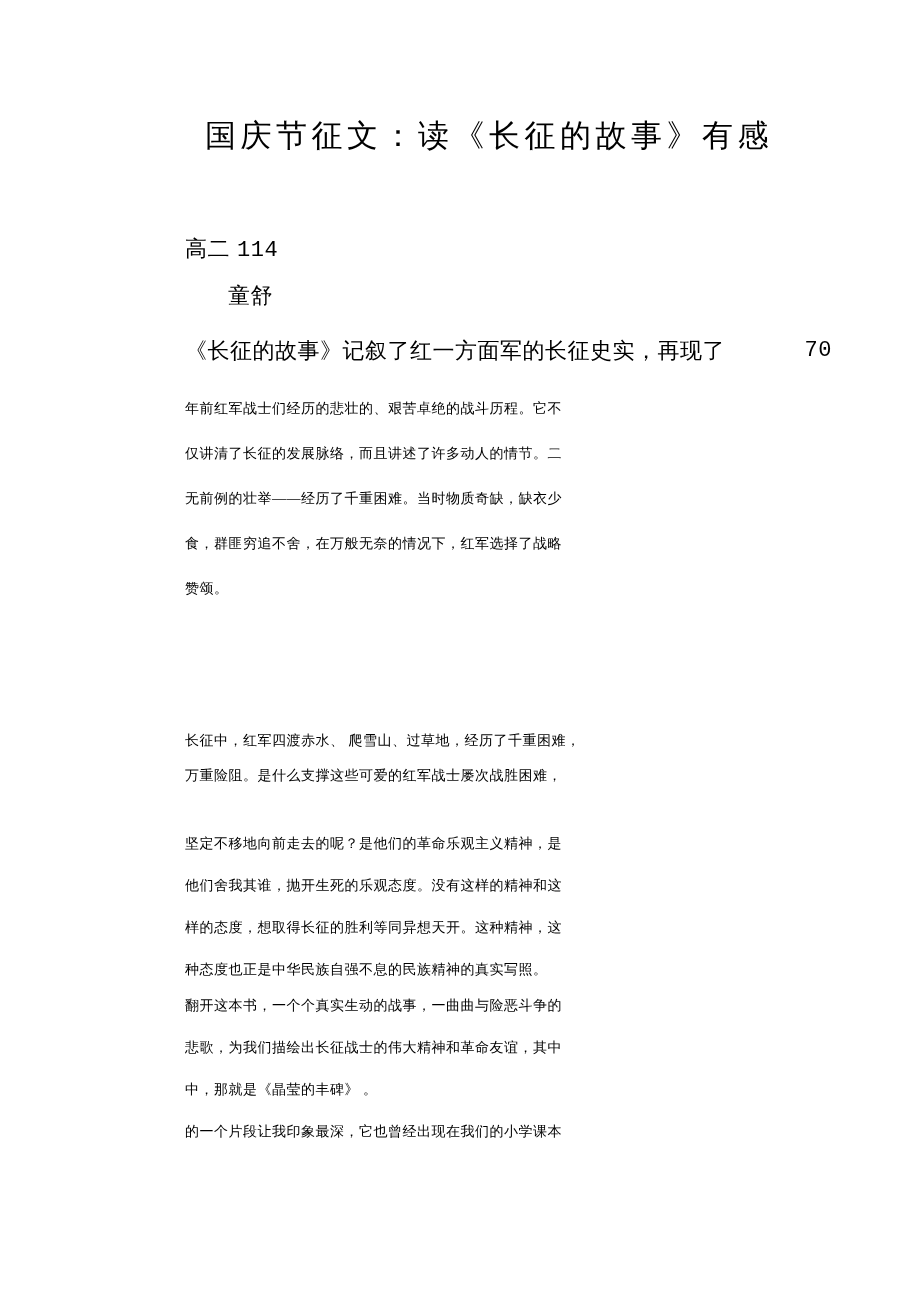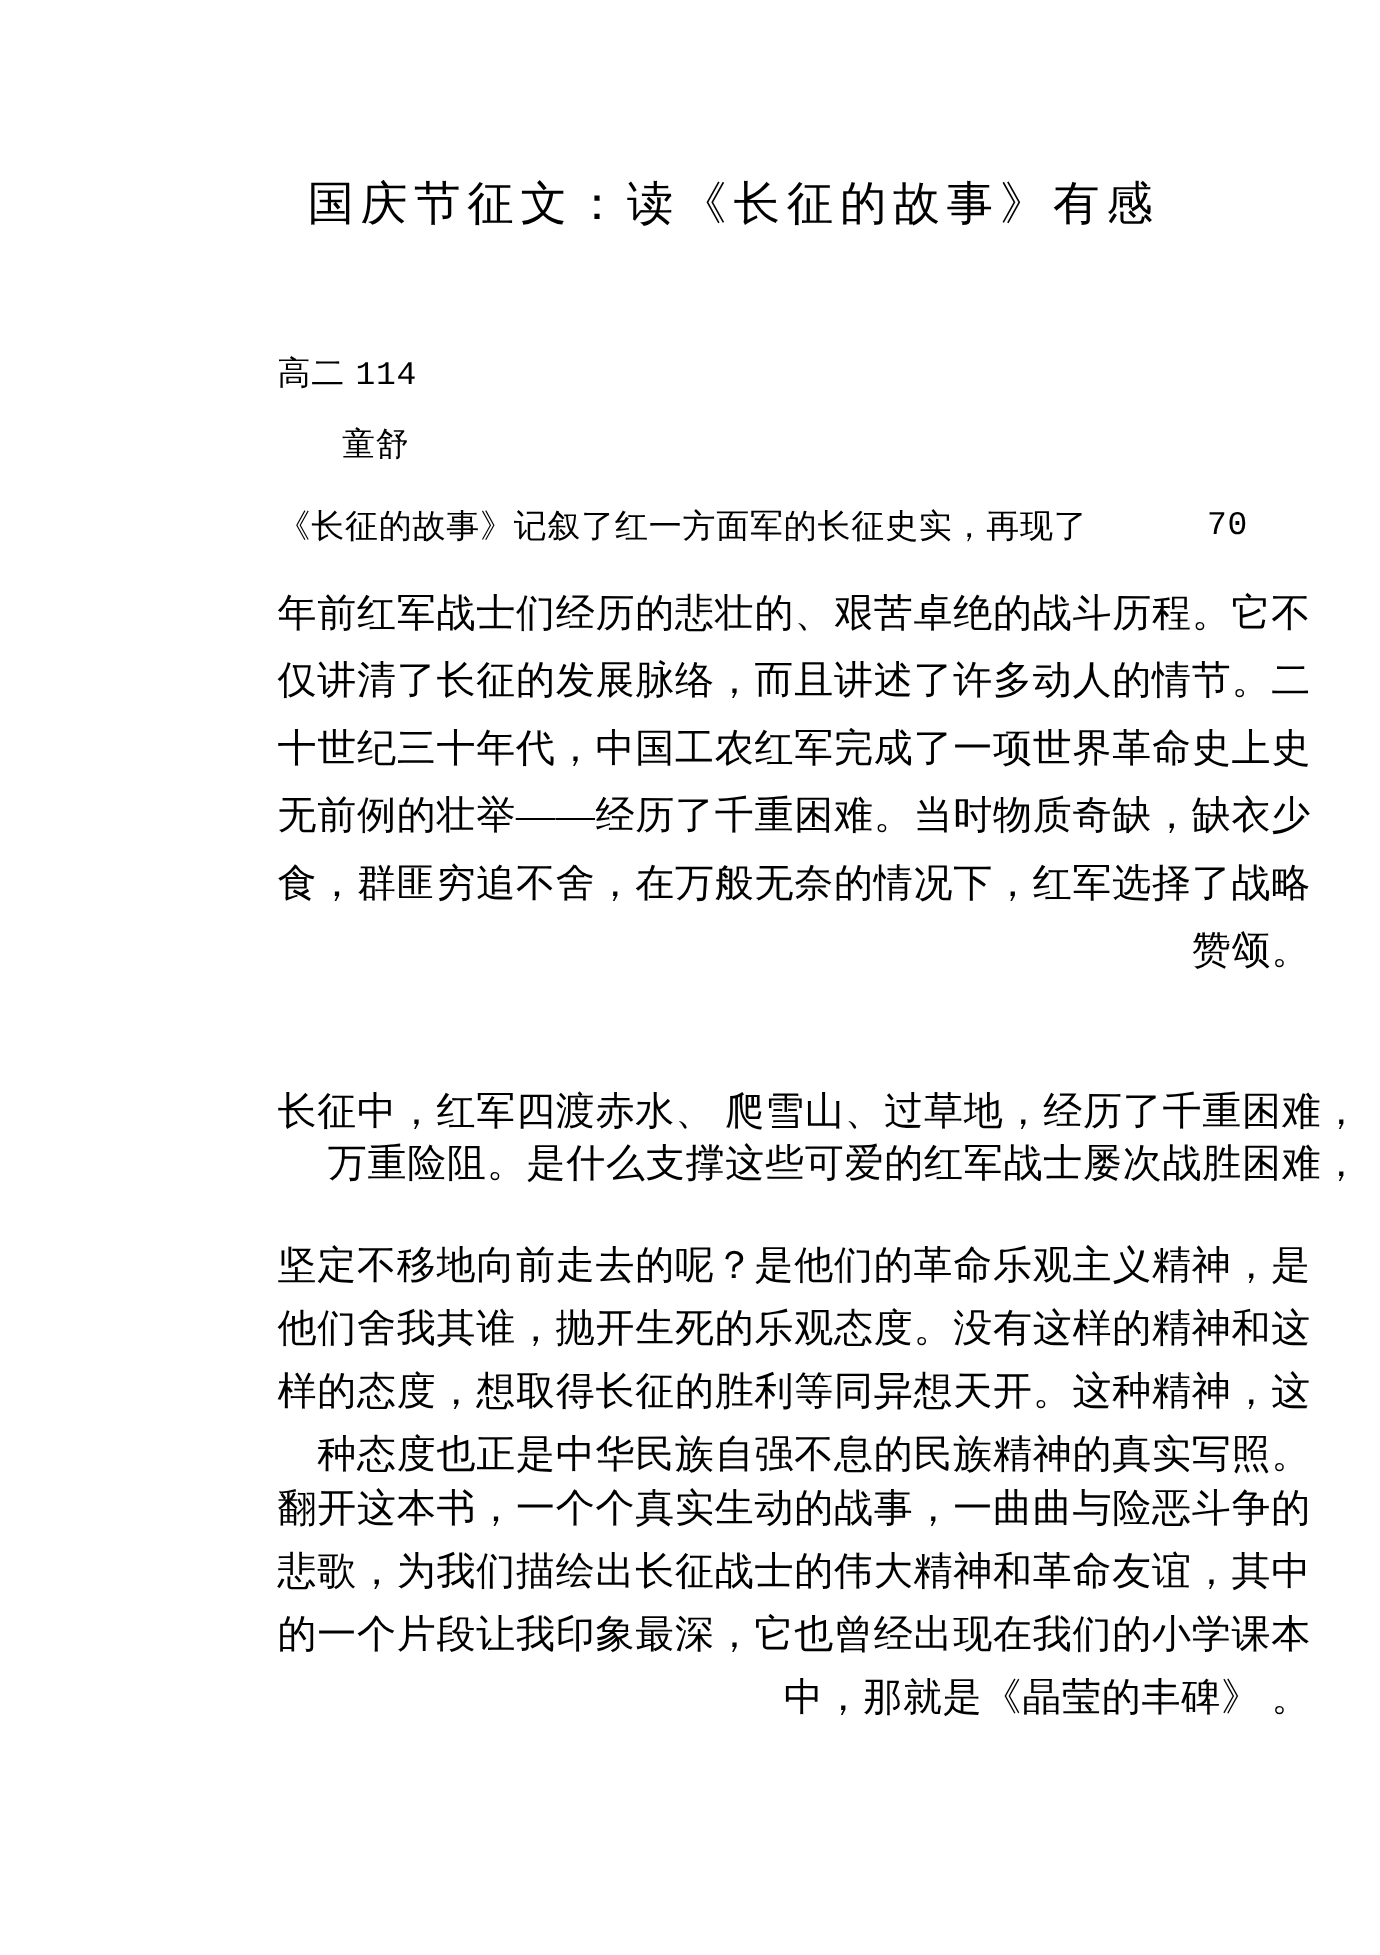--- a/index.html
+++ b/index.html
@@ -65,24 +65,23 @@
   .intro-row .num {
     position: absolute;
     right: 0;
     top: 0;
     font-size: 22px;
     line-height: 30px;
   }
   .para {
     position: absolute;
     left: 140px;
-    font-size: 26px;
+    font-size: 14px;
     letter-spacing: 0.5px;
     white-space: nowrap;
-    text-align: right;
   }
   .para .line { display: block; }
   .para-a { top: 386px; }
   .para-a .line { height: 45px; line-height: 45px; }
   .para-b { top: 723px; }
   .para-b .line { height: 35px; line-height: 35px; }
   .para-c { top: 823px; }
   .para-c .line { height: 42px; line-height: 42px; }
   .para-d { top: 985px; }
   .para-d .line { height: 42px; line-height: 42px; }
@@ -101,38 +100,37 @@
   <div class="author-line">童舒</div>
 
   <div class="intro-row">
     <span>《长征的故事》记叙了红一方面军的长征史实，再现了</span>
     <span class="num">70</span>
   </div>
 
   <div class="para para-a">
     <span class="line">年前红军战士们经历的悲壮的、艰苦卓绝的战斗历程。它不</span>
     <span class="line">仅讲清了长征的发展脉络，而且讲述了许多动人的情节。二</span>
-    <span class="line">十世纪三十年代，中国工农红军完成了一项世界革命史上史</span>
     <span class="line">无前例的壮举——经历了千重困难。当时物质奇缺，缺衣少</span>
     <span class="line">食，群匪穷追不舍，在万般无奈的情况下，红军选择了战略</span>
     <span class="line">赞颂。</span>
   </div>
 
   <div class="para para-b">
     <span class="line">长征中，红军四渡赤水、 爬雪山、过草地，经历了千重困难，</span>
     <span class="line">万重险阻。是什么支撑这些可爱的红军战士屡次战胜困难，</span>
   </div>
 
   <div class="para para-c">
     <span class="line">坚定不移地向前走去的呢？是他们的革命乐观主义精神，是</span>
     <span class="line">他们舍我其谁，抛开生死的乐观态度。没有这样的精神和这</span>
     <span class="line">样的态度，想取得长征的胜利等同异想天开。这种精神，这</span>
     <span class="line">种态度也正是中华民族自强不息的民族精神的真实写照。</span>
   </div>
 
   <div class="para para-d">
     <span class="line">翻开这本书，一个个真实生动的战事，一曲曲与险恶斗争的</span>
     <span class="line">悲歌，为我们描绘出长征战士的伟大精神和革命友谊，其中</span>
+    <span class="line">中，那就是《晶莹的丰碑》 。</span>
     <span class="line">的一个片段让我印象最深，它也曾经出现在我们的小学课本</span>
-    <span class="line">中，那就是《晶莹的丰碑》 。</span>
   </div>
 
 </div>
 
 </body></html>

